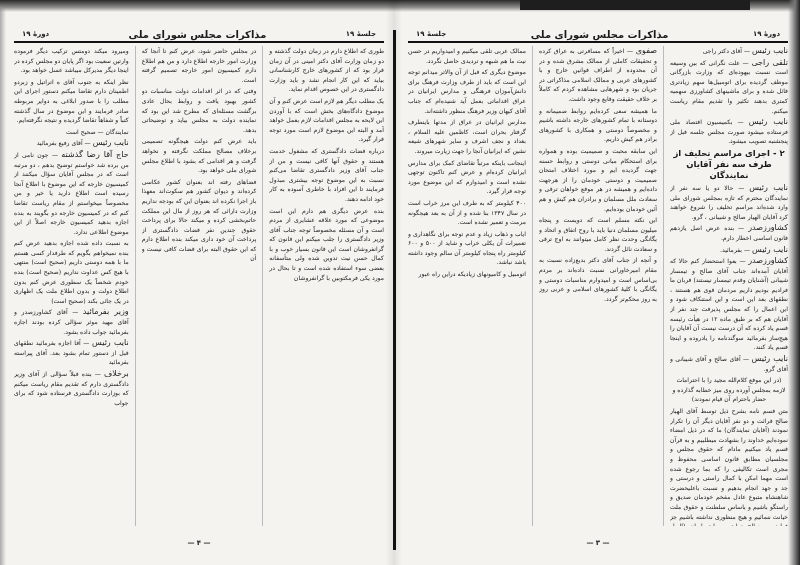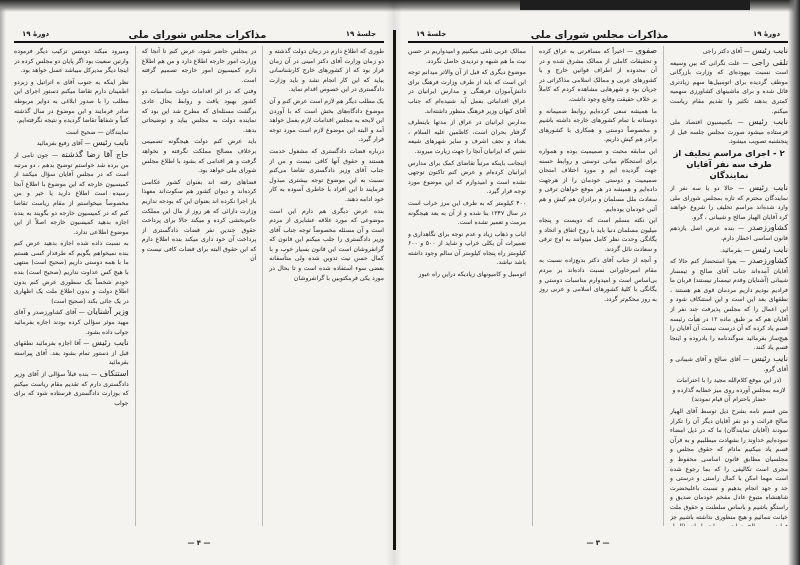--- a/index.html
+++ b/index.html
@@ -59,23 +59,23 @@
           <p>فضاهای رفته اند بعنوان کشور عکاسی کرده‌اند و دیوان کشور هم سکوت‌اند معهذا باز اجرا نکرده اند بعنوان این که بودجه نداریم وزارت دارائی که هر روز از مال این مملکت حاتم‌بخشی کرده و میکند حالا برای پرداخت حقوق چندین نفر قضات دادگستری از پرداخت آن خود داری میکند بنده اطلاع دارم که این حقوق البته برای قضات کافی نیست و آن</p>
         </div>
       <div class="colsep"></div>
       <div class="col">
           <p>ومیرود میکند دومتس ترکیب دیگر فرموده وارتین سعیت بود اگر پایان دو مجلس کرده در اینجا دیگر مدیرکل میباشد عسل خواهد بود.</p>
           <p>نظر اینکه به جنوب آقای ه اتراتیل و زبردو اطمینان دارم تقاضا میکنم دستور اجرای این مطلب را با صدور ابلاغی به دوایر مربوطه صادر فرمایند و این موضوع در سال گذشته کتباً و شفاهاً تقاضا گردیده و نتیجه نگرفته‌ایم.</p>
           <p>نمایندگان — صحیح است</p>
           <p><span class="speaker">نایب رئیس</span><span> — آقای رفیع بفرمائید</span></p>
           <p><span class="speaker">حاج آقا رضا گذشته</span><span> — چون نامی از من برده شد خواستم توضیح بدهم ، دو مرتبه است که در مجلس آقایان سؤال میکنند از کمیسیون خارجه که این موضوع با اطلاع آنجا رسیده است اطلاع دارید یا خیر و من مخصوصاً میخواستم از مقام ریاست تقاضا کنم که در کمیسیون خارجه دو بگویند به بنده اجازه بدهید کمیسیون خارجه اصلاً از این موضوع اطلاعی ندارد.</span></p>
           <p>به نسبت داده شده اجازه بدهید عرض کنم بنده نمیخواهم بگویم که طرفدار کسی هستم ما با همه دوستی داریم (صحیح است) منتهی با هیچ کس عداوت نداریم (صحیح است) بنده خودم شخصاً یک سطوری عرض کنم بدون اطلاع دولت و بدون اطلاع ملت یک اظهاری در یک جائی بکند (صحیح است)</p>
-          <p><span class="speaker">وزیر آشنایان</span><span> — آقای کشاورزصدر و آقای مهید موثر سؤالی کرده بودند اجازه بفرمائید جواب داده بشود.</span></p>
+          <p><span class="speaker">وزیر بفرمائید</span><span> — آقای کشاورزصدر و آقای مهید موثر سؤالی کرده بودند اجازه بفرمائید جواب داده بشود.</span></p>
           <p><span class="speaker">نایب رئیس</span><span> — آقا اجازه بفرمائید نطقهای قبل از دستور تمام بشود بعد. آقای پیراسته بفرمائید</span></p>
-          <p><span class="speaker">استنکاف</span><span> — بنده قبلاً سؤالی از آقای وزیر دادگستری دارم که تقدیم مقام ریاست میکنم که بوزارت دادگستری فرستاده شود که برای جواب</span></p>
+          <p><span class="speaker">برخلاف</span><span> — بنده قبلاً سؤالی از آقای وزیر دادگستری دارم که تقدیم مقام ریاست میکنم که بوزارت دادگستری فرستاده شود که برای جواب</span></p>
         </div>
     </div>
     <div class="pnum">— ۴ —</div>
   </div>
 
   <div class="page right">
     <div class="runhead">
       <span>دورهٔ ۱۹</span>
       <span class="title">مذاکرات مجلس شورای ملی</span>
       <span>جلسهٔ ۱۹</span>

